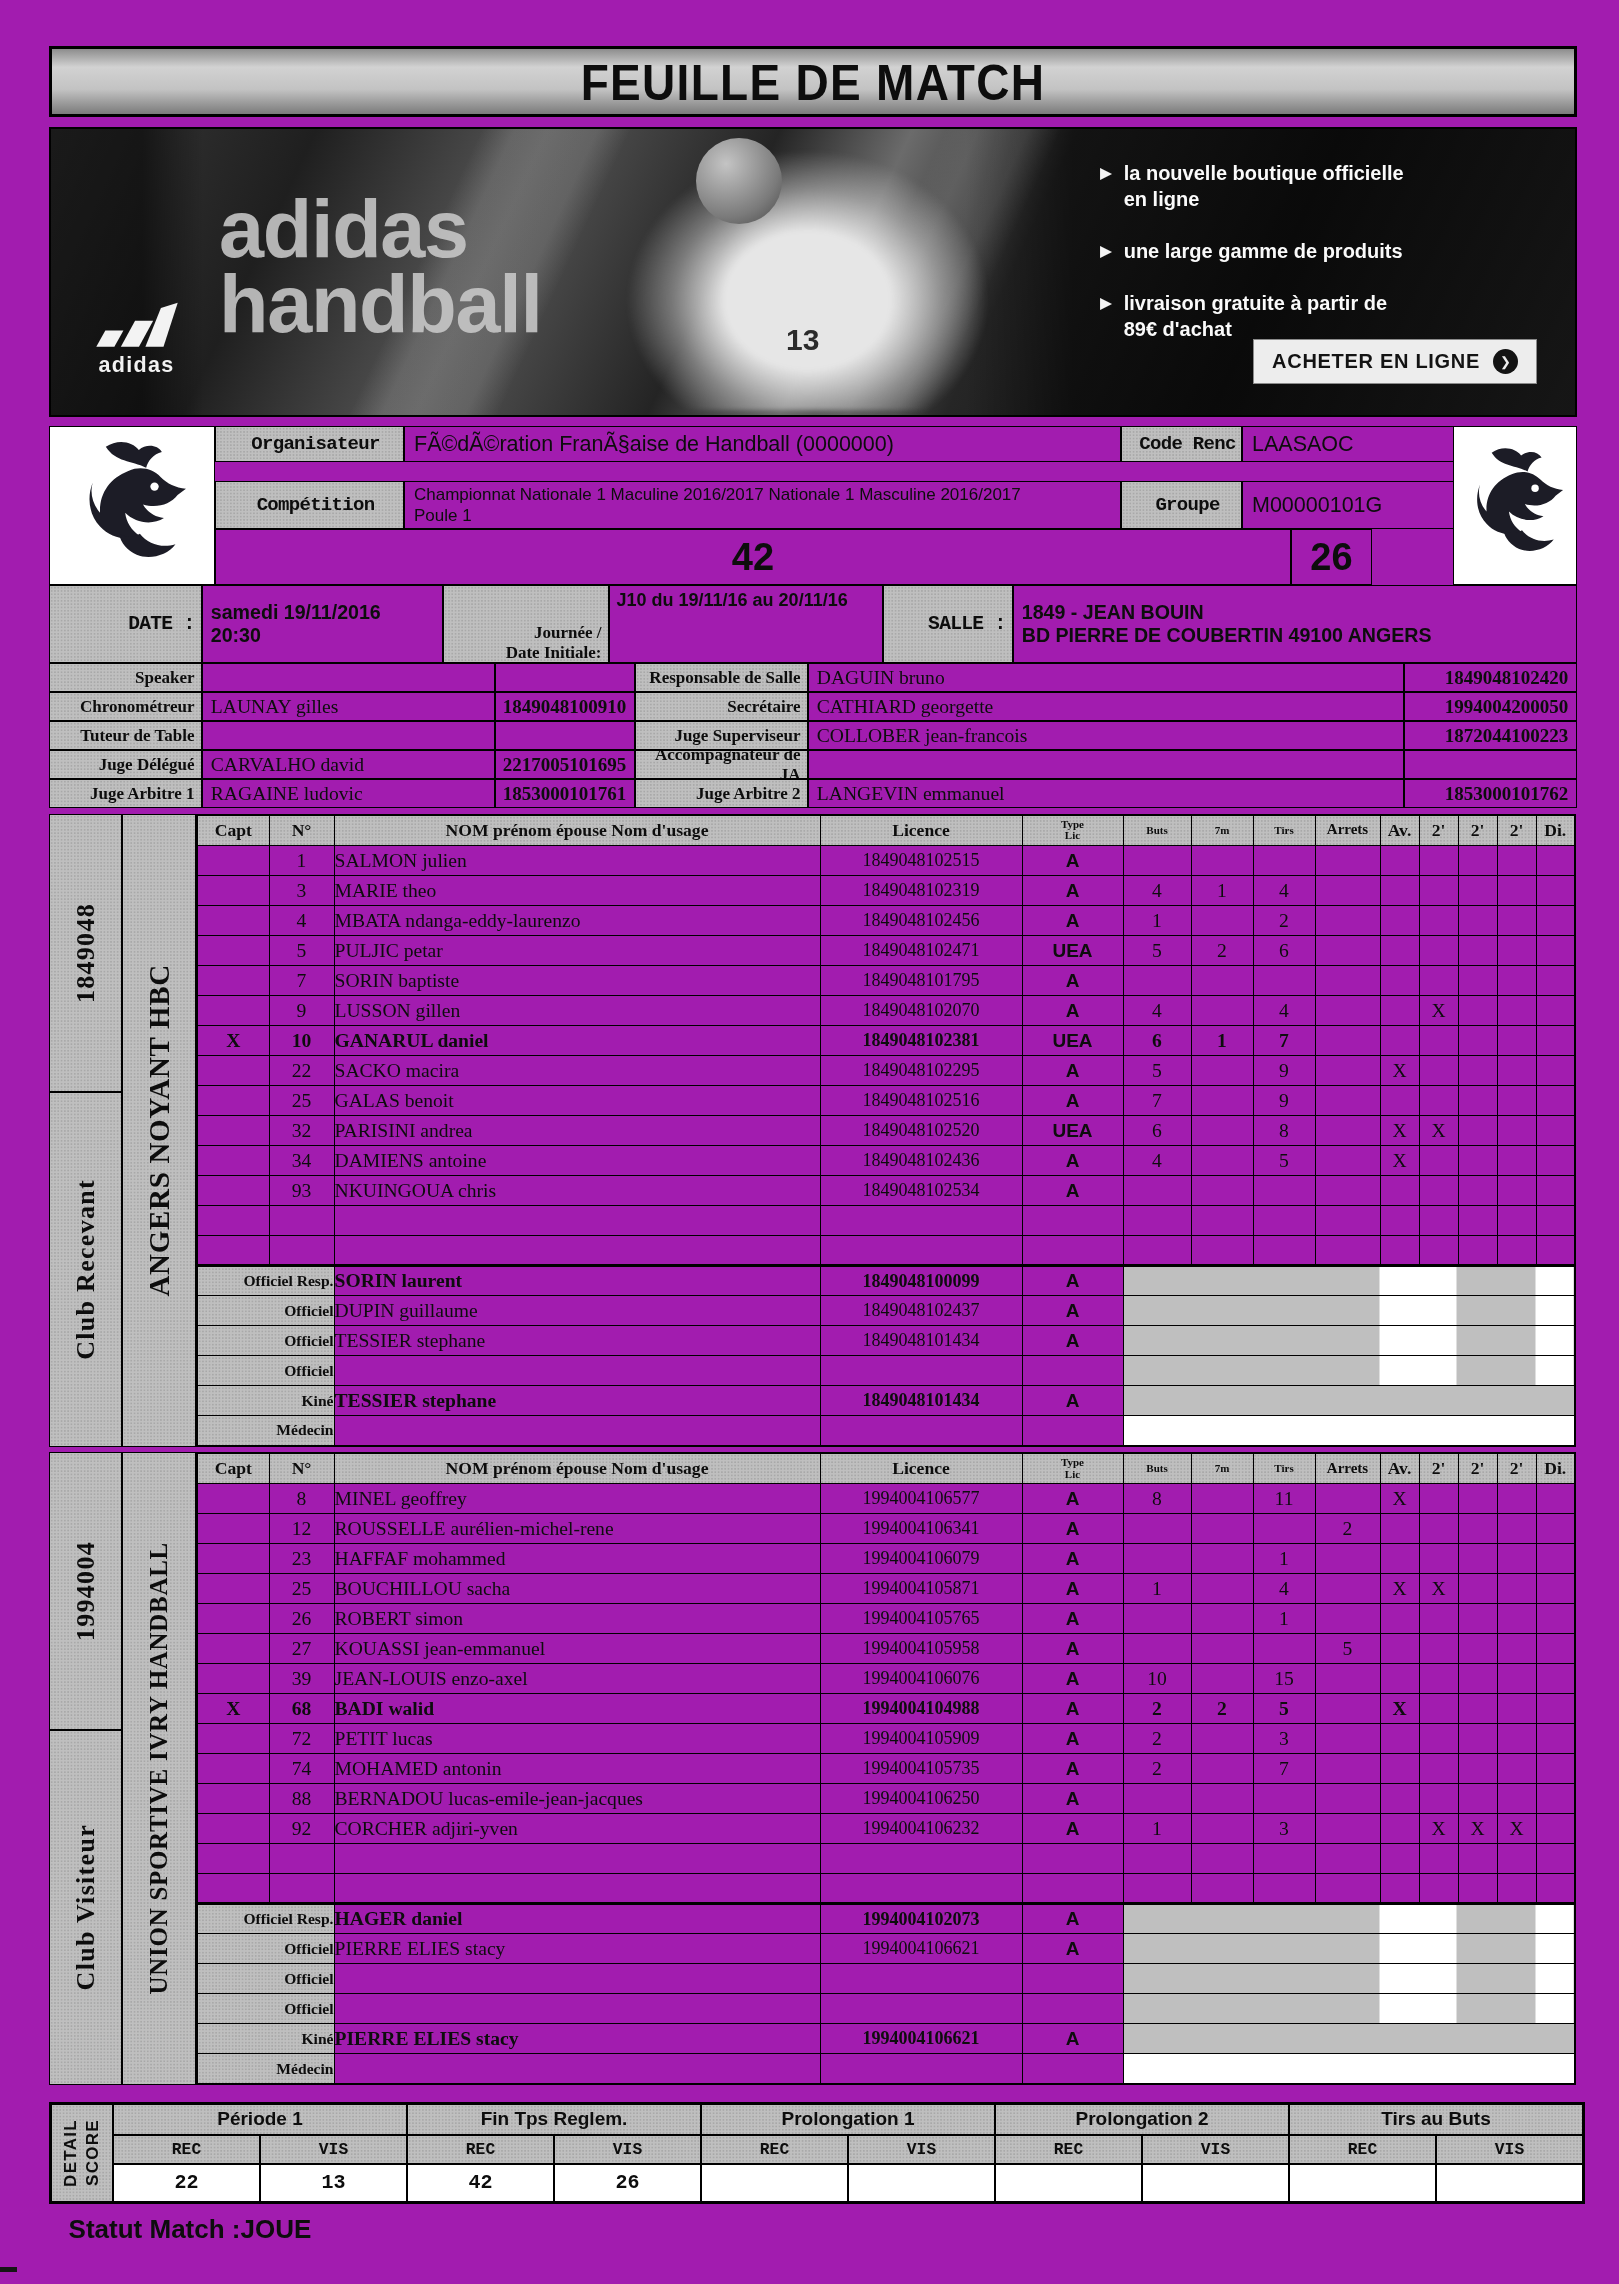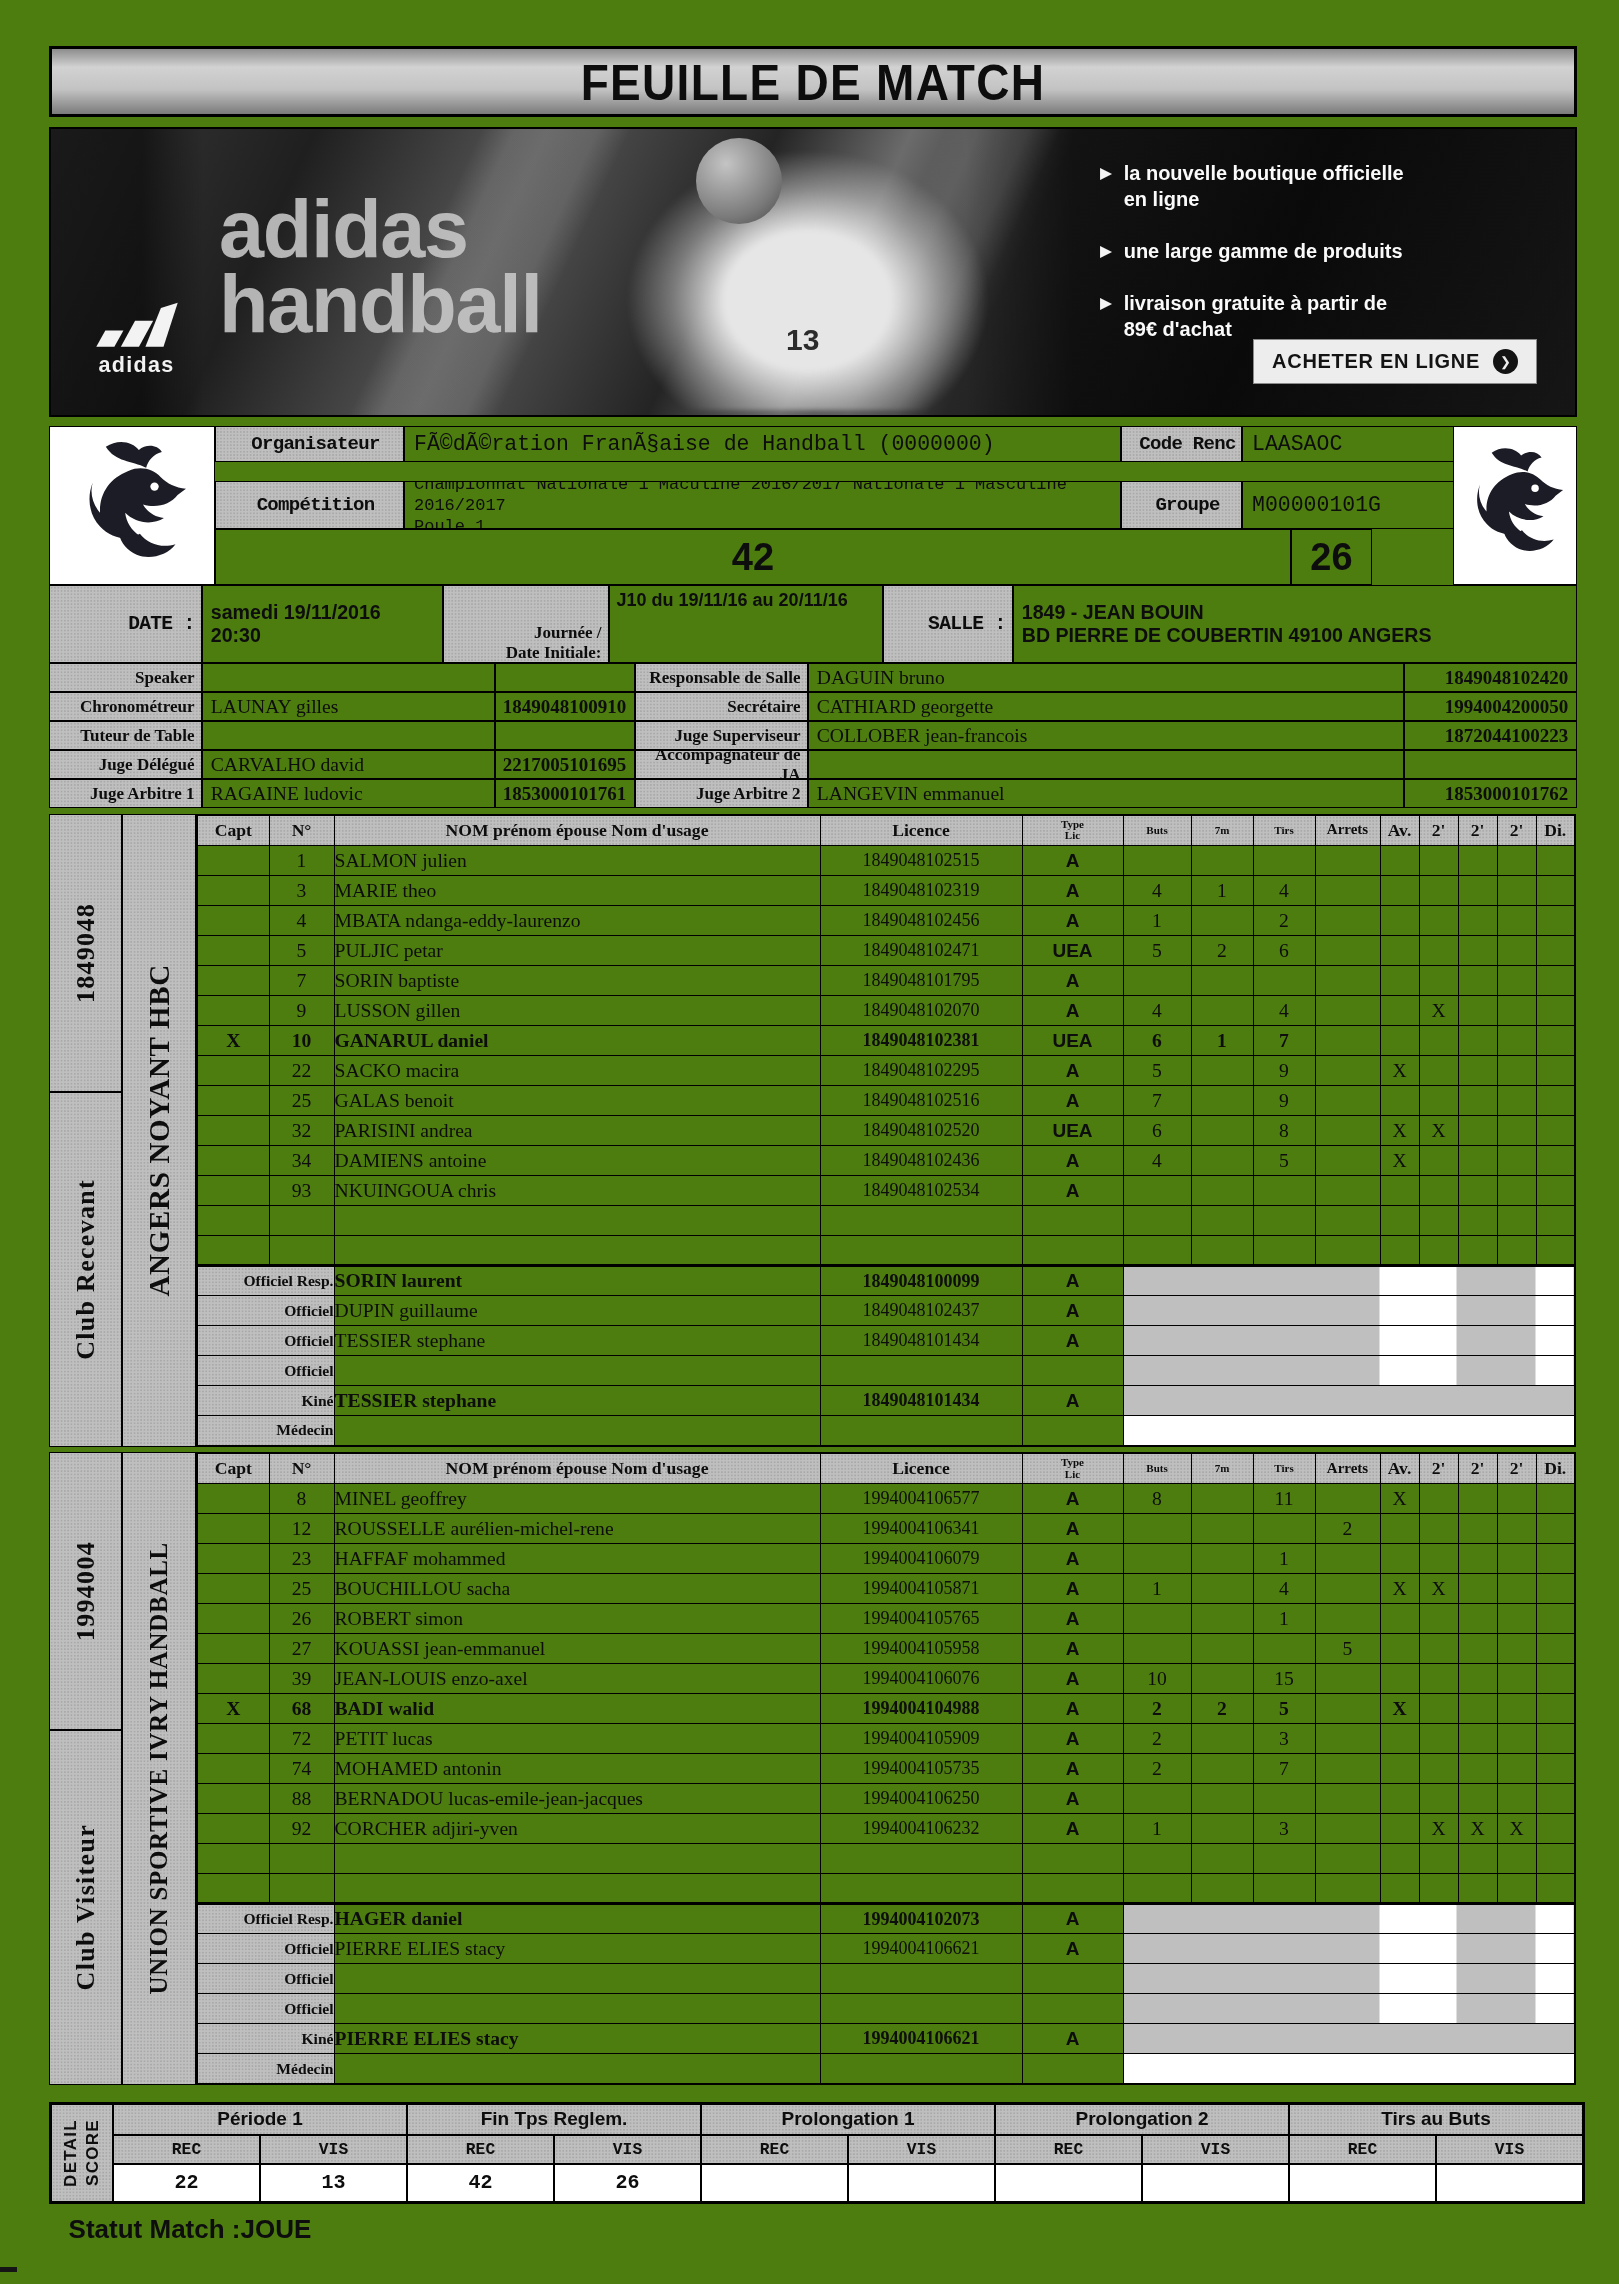--- a/index.html
+++ b/index.html
@@ -1,16 +1,16 @@
 <!DOCTYPE html>
 <html style="font-size:10.4px"><head>
 <meta charset="utf-8">
 <style>
   html,body{margin:0;padding:0;background:#e8e8e8;}
-  .page{position:relative;width:1619px;height:2284px;background:#4d7c0f;box-sizing:border-box;
+  .page{position:relative;width:1619px;height:2284px;background:#a21caf;box-sizing:border-box;
         padding:46px 42px 0 49px;font-family:"Liberation Serif",serif;color:#0d0d0d;overflow:hidden;}
   .ht{background-color:#bfbfbf;background-image:radial-gradient(circle,rgba(45,45,45,.30) 24%,transparent 26%);background-size:3.3px 3.3px;}
 
   
   .title-bar{height:65px;border:3.3px solid #000;display:flex;align-items:center;justify-content:center;
              background:linear-gradient(180deg,#8d8d8d 0%,#d2d2d2 28%,#c3c3c3 62%,#7b7b7b 100%);margin-bottom:10.4px;}
   .title-bar span{font-family:"Liberation Sans",sans-serif;font-weight:700;font-size:46px;letter-spacing:1.3px;transform:scaleY(1.1);}
 
   
   .banner{position:relative;height:286px;border:2px solid #000;overflow:hidden;margin-bottom:9px;
@@ -40,21 +40,21 @@
   
   .org-grid{display:grid;grid-template-columns:166px 1238px 124px;}
   .logo-cell{border:1.3px solid #000;display:flex;align-items:center;justify-content:center;background:#fff;}
   .org-rows{display:flex;flex-direction:column;}
   .orow{display:grid;}
   .orow1{grid-template-columns:189px 717px 121px 212px;height:35px;}
   .orow2{grid-template-columns:189px 717px 121px 212px;height:48px;margin-top:20px;}
   .orow3{grid-template-columns:1076px 81px 81px;height:56px;}
   .cell{border:1.3px solid #000;display:flex;align-items:center;overflow:hidden;box-sizing:border-box;}
   .lblcell{justify-content:center;font-family:"Liberation Mono",monospace;font-weight:700;font-size:19px;letter-spacing:-0.7px;padding-left:12px;}
-  .valcell{padding:17px 9px;font-family:Liberation Mono, monospace;font-size:21.5px;}
+  .valcell{padding:17px 9px;font-family:Liberation Sans, sans-serif;font-size:21.5px;}
   .comp-val{flex-direction:column;align-items:flex-start;justify-content:center;font-size:17px;line-height:1.25;}
   .match-title{justify-content:center;font-family:"Liberation Sans",sans-serif;font-weight:700;font-size:30px;letter-spacing:-0.7px;}
   .score-cell{justify-content:center;font-family:"Liberation Sans",sans-serif;font-weight:700;font-size:38px;}
 
   
   .date-row{display:grid;grid-template-columns:153px 241px 166px 274px 130px 564px;height:78px;}
   .twolines{flex-direction:column;align-items:flex-start;justify-content:center;line-height:1.2;}
   .date-val,.salle-val{font-family:"Liberation Sans",sans-serif;font-weight:700;font-size:19.6px;padding:0 7.8px;}
   .jour-val{font-family:"Liberation Sans",sans-serif;font-weight:700;font-size:18px;align-items:flex-start;padding-top:3.9px;}
   .rlbl{justify-content:flex-end;text-align:right;padding-right:6.5px;}

